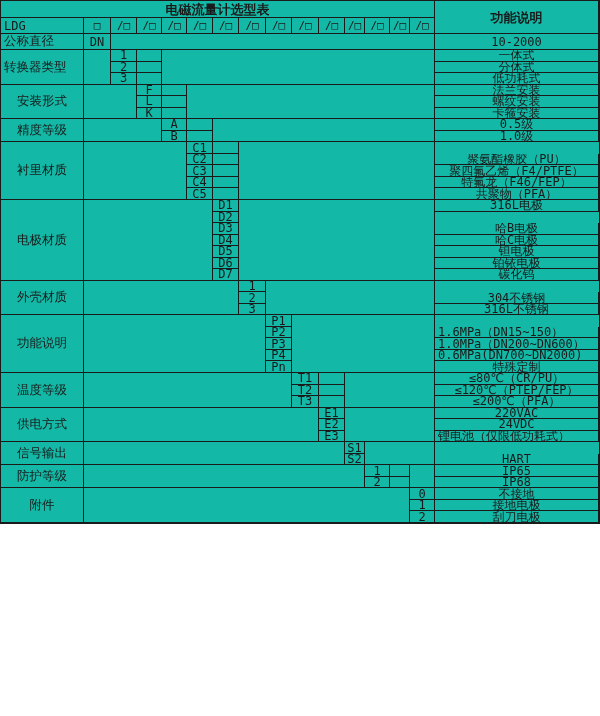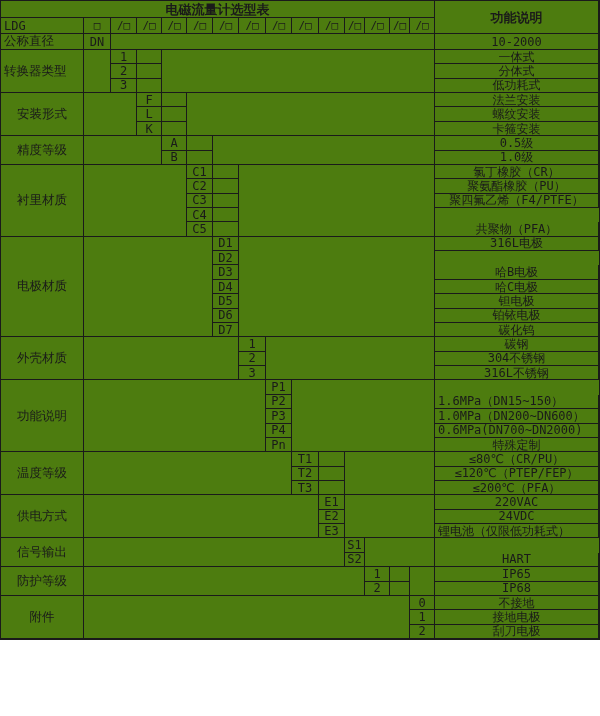--- a/index.html
+++ b/index.html
@@ -1,22 +1,22 @@
 <!DOCTYPE html>
 <html><head>
 <meta charset="utf-8">
 <style>
   html,body{margin:0;padding:0;background:#fff;}
   .sheet{
-    width:600px;height:640px;box-sizing:border-box;
+    width:600px;height:524px;box-sizing:border-box;
     display:grid;
     grid-template-columns:83px 27px 26px 25px 25px 26px 26px 27px 26px 27px 26px 20px 25px 20px 25px 1fr;
     grid-template-rows:17px 16px 16px repeat(41,1fr);
     border:1px solid #1a1a1a;
-    background:#4d7c0f;color:#1a1a1a;
+    background:#14b8a6;color:#1a1a1a;
     font-family:"DejaVu Sans Mono","DejaVu Sans","Liberation Sans",sans-serif;
     font-size:12px;line-height:1;
   }
   .c{
     border-right:1px solid #1a1a1a;border-bottom:1px solid #1a1a1a;
     display:flex;align-items:center;justify-content:center;
     overflow:hidden;white-space:nowrap;box-sizing:border-box;
   }
   .bold{font-weight:bold;}
   .title{font-size:13px;}
@@ -96,23 +96,23 @@
   <div class="c code" style="grid-area:13/6/14/7">C2</div>
   <div class="c code" style="grid-area:14/6/15/7">C3</div>
   <div class="c code" style="grid-area:15/6/16/7">C4</div>
   <div class="c code" style="grid-area:16/6/17/7">C5</div>
   <div class="c" style="grid-area:12/7/13/8"></div>
   <div class="c" style="grid-area:13/7/14/8"></div>
   <div class="c" style="grid-area:14/7/15/8"></div>
   <div class="c" style="grid-area:15/7/16/8"></div>
   <div class="c" style="grid-area:16/7/17/8"></div>
   <div class="c" style="grid-area:12/8/17/16"></div>
-  <div class="c" style="grid-area:12/16/13/17">氯丁橡胶（CR）</div>
   <div class="c" style="grid-area:13/16/14/17">聚氨酯橡胶（PU）</div>
   <div class="c" style="grid-area:14/16/15/17">聚四氟乙烯（F4/PTFE）</div>
+  <div class="c" style="grid-area:15/16/16/17">特氟龙（F46/FEP）</div>
   <div class="c" style="grid-area:16/16/17/17">共聚物（PFA）</div>
 
   <div class="c lbl" style="grid-area:17/1/24/2">电极材质</div>
   <div class="c" style="grid-area:17/2/24/7"></div>
   <div class="c code" style="grid-area:17/7/18/8">D1</div>
   <div class="c code" style="grid-area:18/7/19/8">D2</div>
   <div class="c code" style="grid-area:19/7/20/8">D3</div>
   <div class="c code" style="grid-area:20/7/21/8">D4</div>
   <div class="c code" style="grid-area:21/7/22/8">D5</div>
   <div class="c code" style="grid-area:22/7/23/8">D6</div>
@@ -124,21 +124,20 @@
   <div class="c" style="grid-area:21/16/22/17">钽电极</div>
   <div class="c" style="grid-area:22/16/23/17">铂铱电极</div>
   <div class="c" style="grid-area:23/16/24/17">碳化钨</div>
 
   <div class="c lbl" style="grid-area:24/1/27/2">外壳材质</div>
   <div class="c" style="grid-area:24/2/27/8"></div>
   <div class="c code" style="grid-area:24/8/25/9">1</div>
   <div class="c code" style="grid-area:25/8/26/9">2</div>
   <div class="c code" style="grid-area:26/8/27/9">3</div>
   <div class="c" style="grid-area:24/9/27/16"></div>
-  <div class="c" style="grid-area:24/16/25/17">碳钢</div>
   <div class="c" style="grid-area:25/16/26/17">304不锈钢</div>
   <div class="c" style="grid-area:26/16/27/17">316L不锈钢</div>
 
   <div class="c lbl" style="grid-area:27/1/32/2">功能说明</div>
   <div class="c" style="grid-area:27/2/32/9"></div>
   <div class="c code" style="grid-area:27/9/28/10">P1</div>
   <div class="c code" style="grid-area:28/9/29/10">P2</div>
   <div class="c code" style="grid-area:29/9/30/10">P3</div>
   <div class="c code" style="grid-area:30/9/31/10">P4</div>
   <div class="c code" style="grid-area:31/9/32/10">Pn</div>

